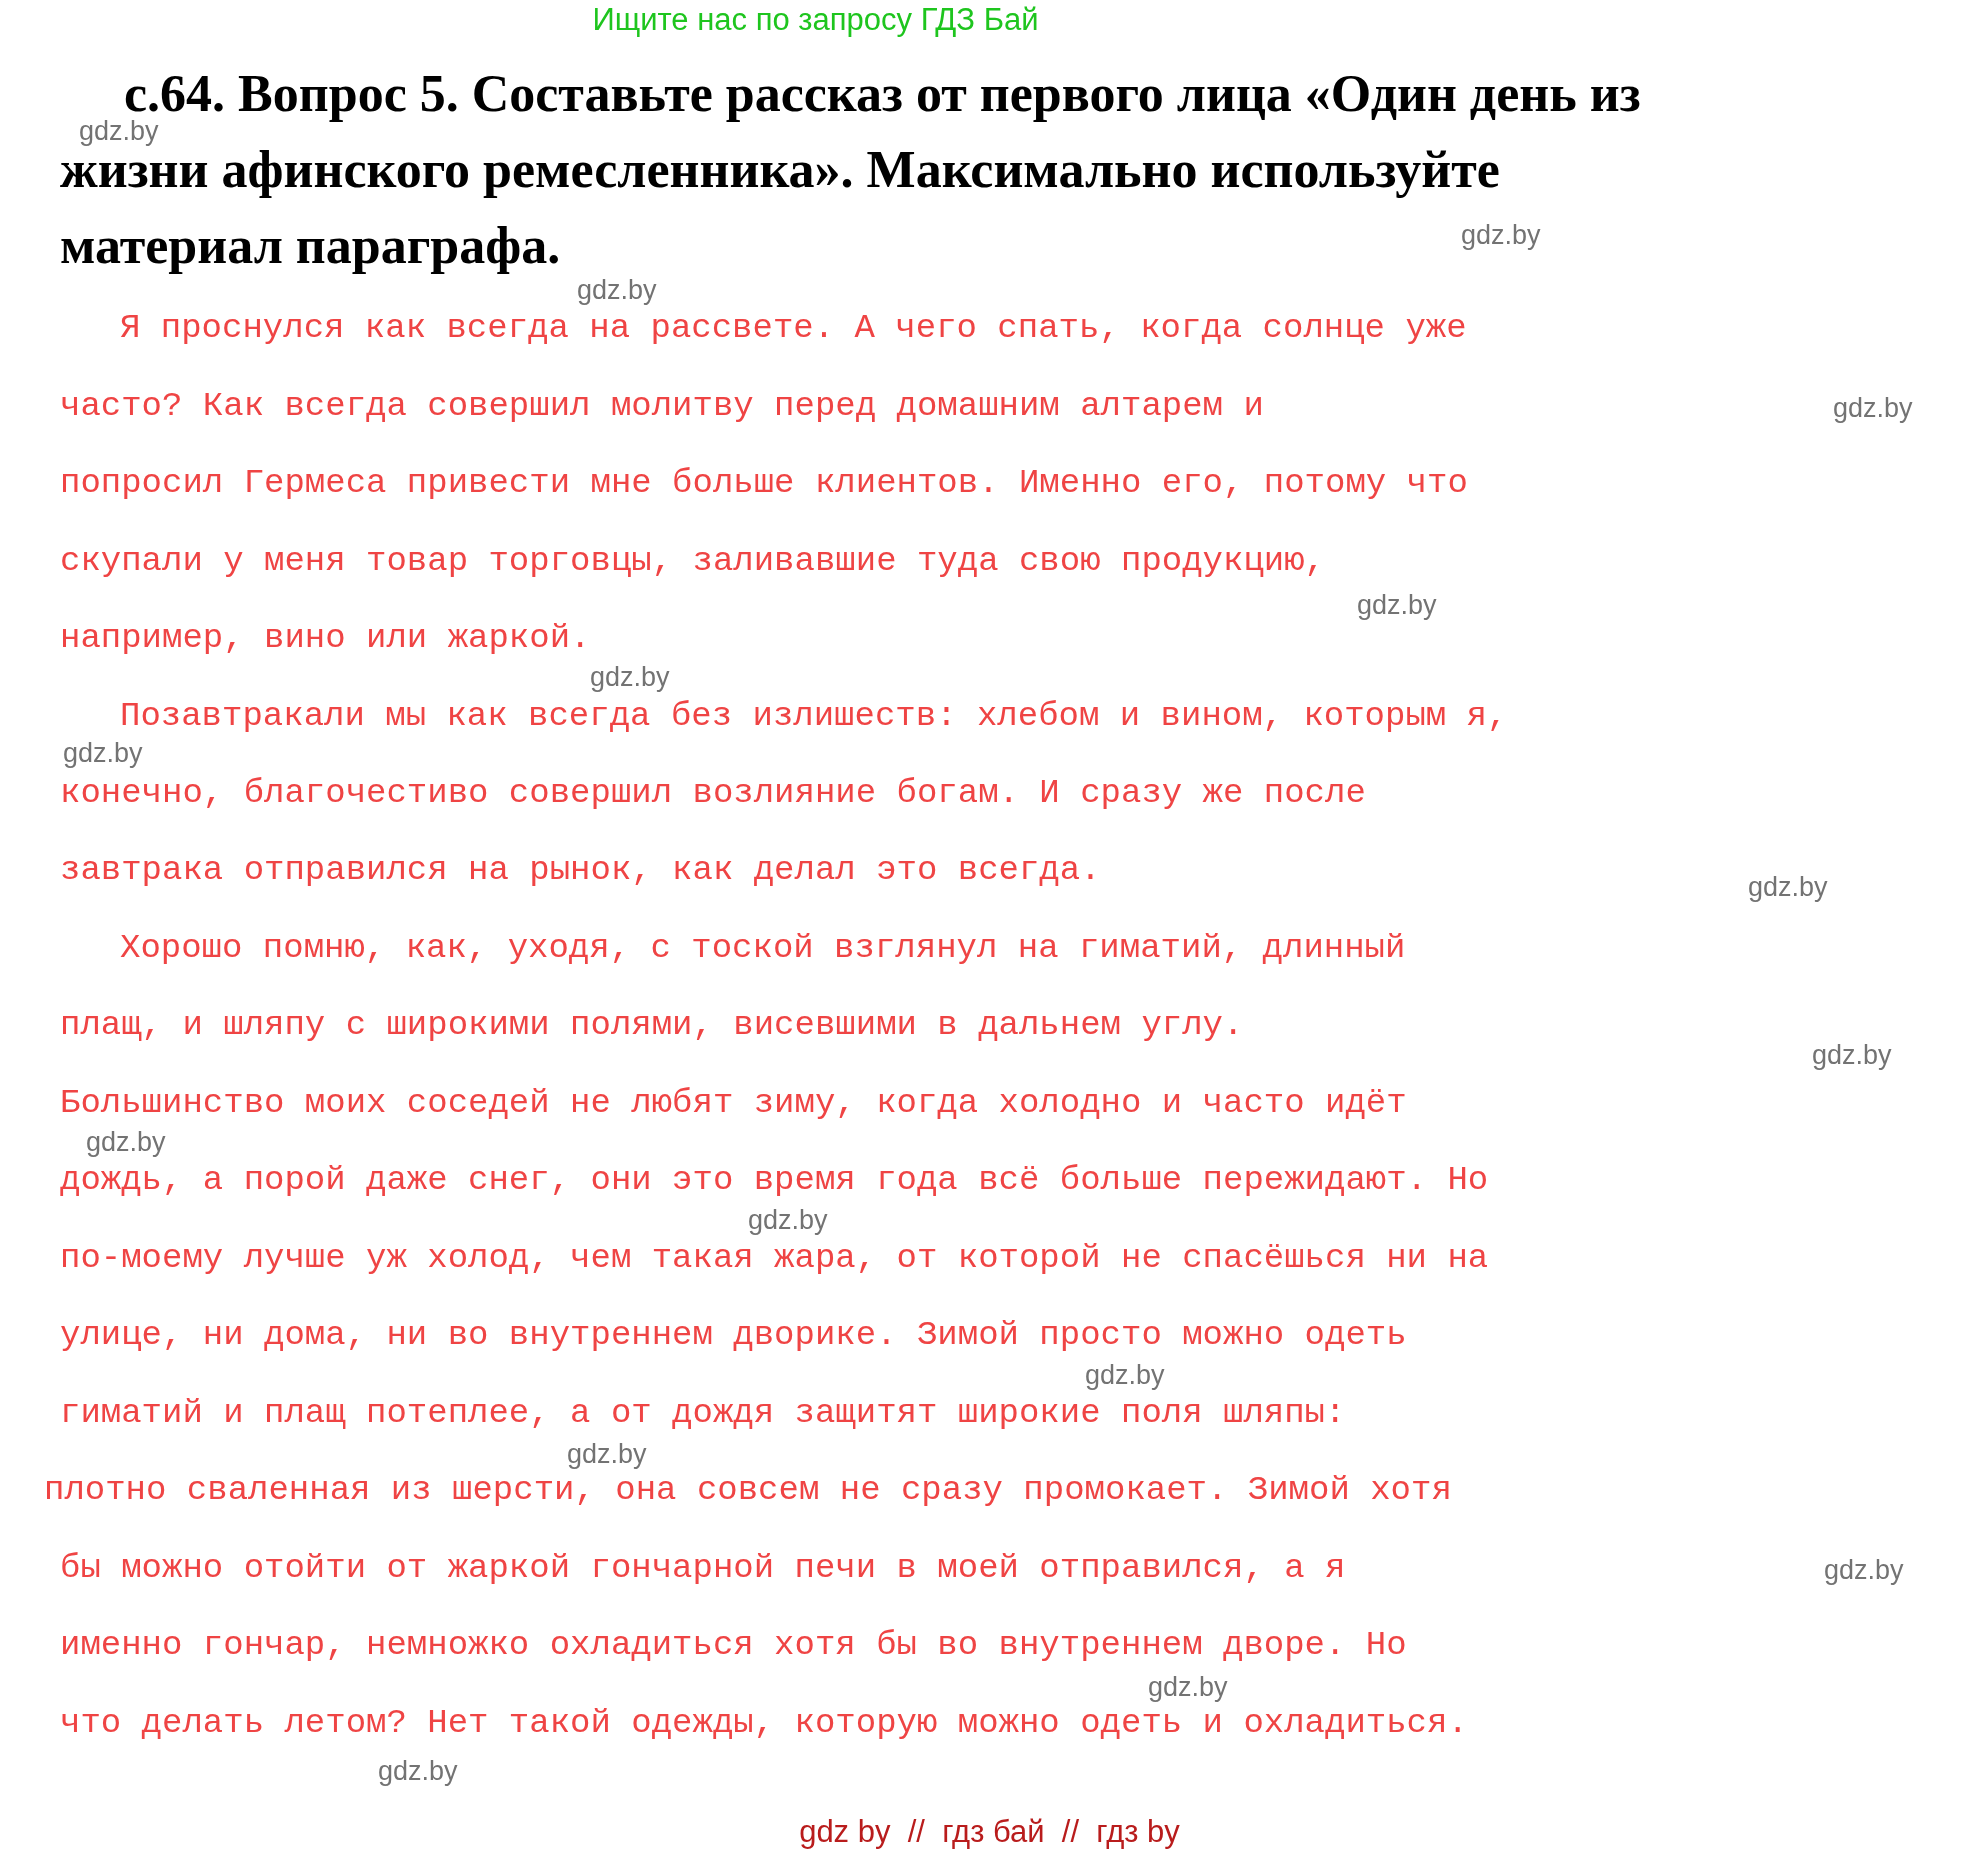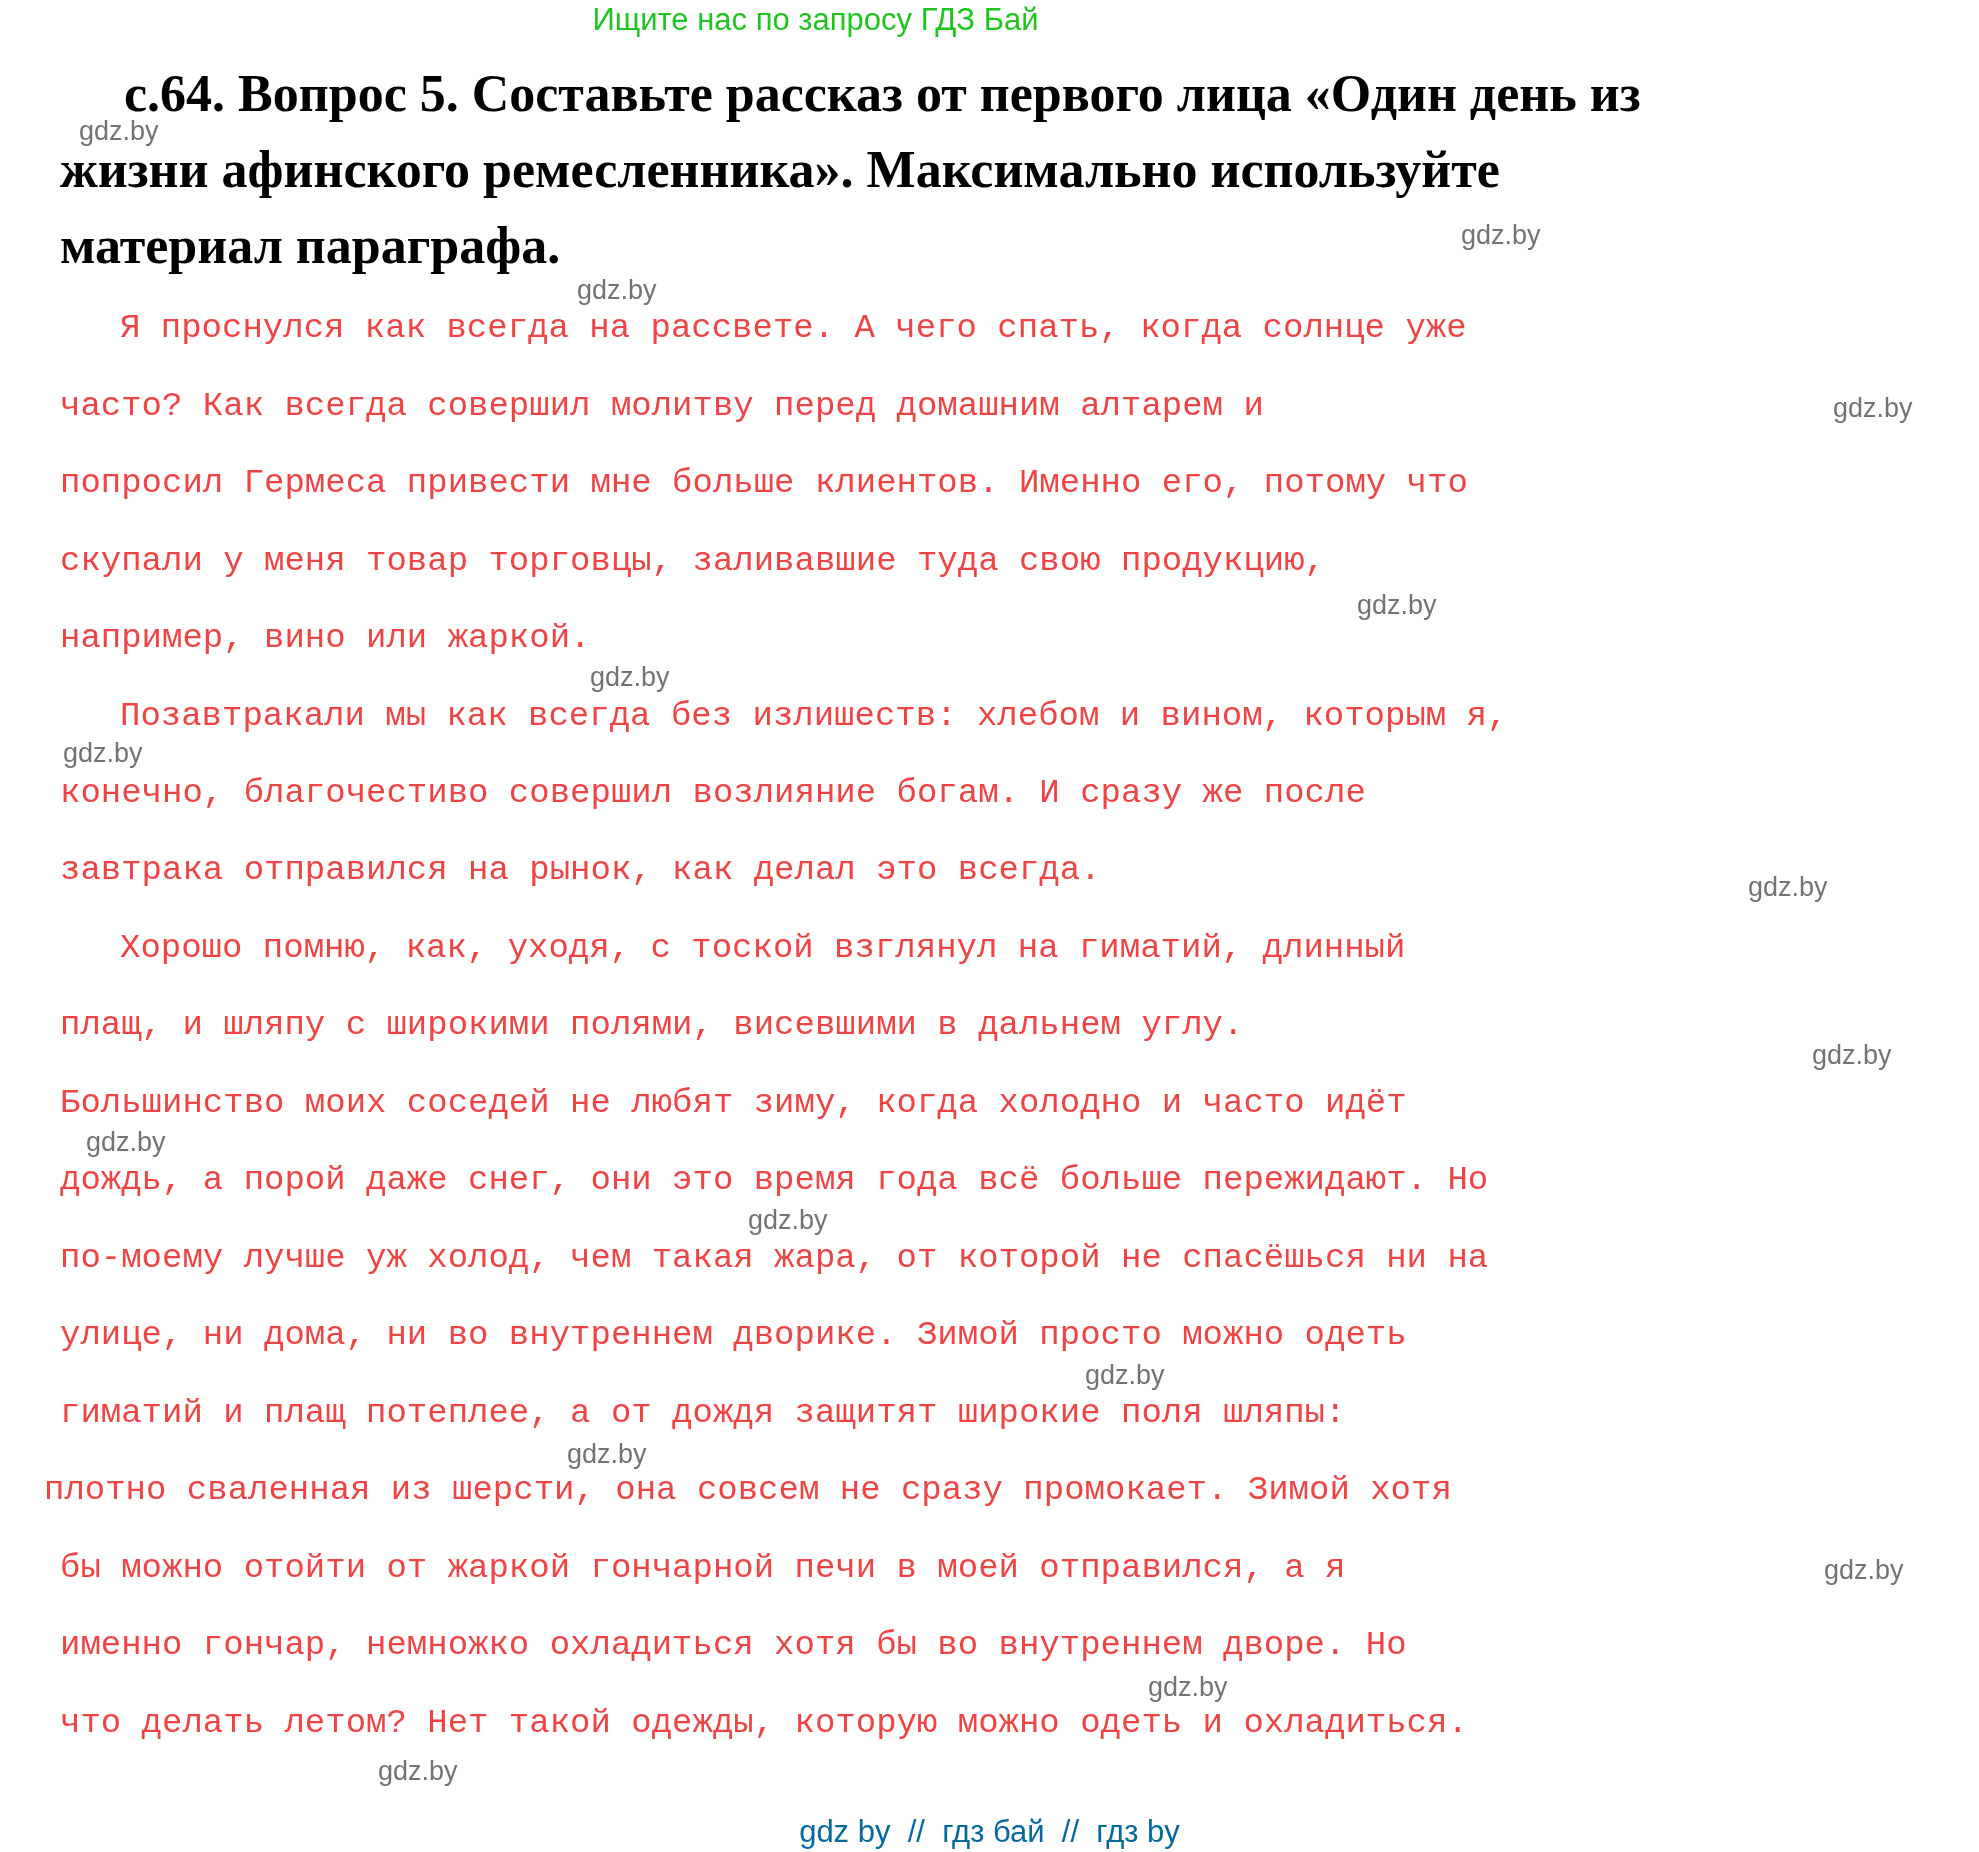--- a/index.html
+++ b/index.html
@@ -18,21 +18,21 @@
     position:absolute; left:0;
     font-family:Liberation Mono, monospace; font-size:34px;
     color:#ef4444; white-space:nowrap; line-height:60px;
   }
   .wm {
     position:absolute; font-family:"Liberation Sans", sans-serif; font-size:27px;
     color:#737373; line-height:30px; white-space:nowrap;
   }
   .footer {
     position:absolute; top:1812px; left:0; width:1979px; text-align:center;
-    font-family:"Liberation Sans", sans-serif; font-size:31px; color:#0369a1;
+    font-family:"Liberation Sans", sans-serif; font-size:31px; color:#b91c1c;
     line-height:40px; white-space:pre;
   }
 </style>
 </head>
 <body>
 
 <div class="header-link">Ищите нас по запросу ГДЗ Бай</div>
 
 <div>
   <div class="title-line" style="top:64px; left:124px;">с.64. Вопрос 5. Составьте рассказ от первого лица «Один день из</div>

